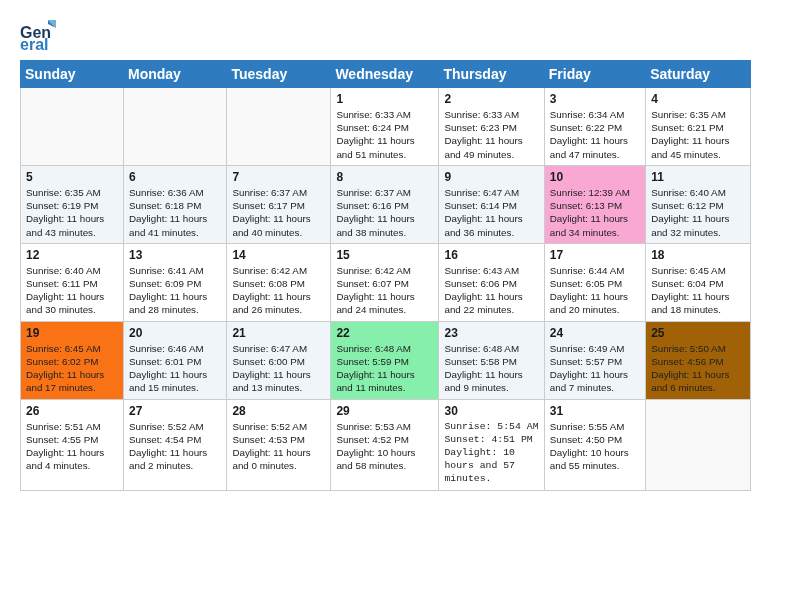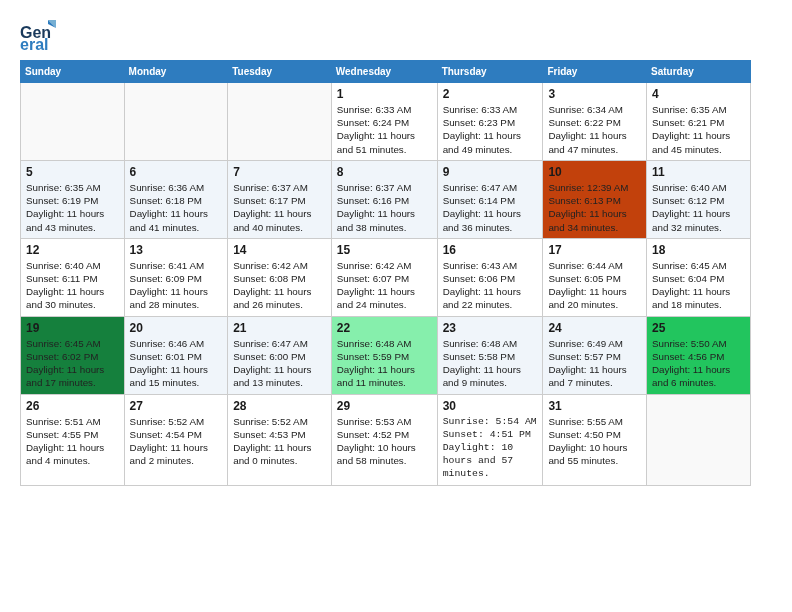--- a/index.html
+++ b/index.html
@@ -36,21 +36,21 @@
     .calendar {
       width: 100%;
       border-collapse: collapse;
       font-size: 10.5px;
     }
     .calendar th {
       background: #2e7cbf;
       color: #fff;
       padding: 5px 4px;
       text-align: left;
-      font-size: 10px;
+      font-size: 14px;
       font-weight: bold;
       border: 1px solid #2e7cbf;
     }
     .calendar td {
       border: 1px solid #ccc;
       vertical-align: top;
       padding: 4px 5px;
       width: 113px;
       min-height: 80px;
       background: #fff;
@@ -187,21 +187,21 @@
             <div class="day-info" style="white-space: pre-line;">Sunrise: 6:37 AM
 Sunset: 6:16 PM
 Daylight: 11 hours and 38 minutes.</div>
           </td>
           <td style="background: rgb(240, 245, 250);">
             <span class="day-num">9</span>
             <div class="day-info" style="white-space: pre-line;">Sunrise: 6:47 AM
 Sunset: 6:14 PM
 Daylight: 11 hours and 36 minutes.</div>
           </td>
-          <td style="background: #c2410c;">
+          <td style="background: #f9a8d4;">
             <span class="day-num">10</span>
             <div class="day-info" style="white-space: pre-line;">Sunrise: 12:39 AM
 Sunset: 6:13 PM
 Daylight: 11 hours and 34 minutes.</div>
           </td>
           <td style="background: rgb(240, 245, 250);">
             <span class="day-num">11</span>
             <div class="day-info" style="white-space: pre-line;">Sunrise: 6:40 AM
 Sunset: 6:12 PM
 Daylight: 11 hours and 32 minutes.</div>
@@ -245,21 +245,21 @@
 Daylight: 11 hours and 20 minutes.</div>
           </td>
           <td>
             <span class="day-num">18</span>
             <div class="day-info" style="white-space: pre-line;">Sunrise: 6:45 AM
 Sunset: 6:04 PM
 Daylight: 11 hours and 18 minutes.</div>
           </td>
         </tr>
         <tr>
-          <td style="background: #15803d;">
+          <td style="background: #f97316;">
             <span class="day-num">19</span>
             <div class="day-info" style="white-space: pre-line;">Sunrise: 6:45 AM
 Sunset: 6:02 PM
 Daylight: 11 hours and 17 minutes.</div>
           </td>
           <td style="background: rgb(240, 245, 250);">
             <span class="day-num">20</span>
             <div class="day-info" style="white-space: pre-line;">Sunrise: 6:46 AM
 Sunset: 6:01 PM
 Daylight: 11 hours and 15 minutes.</div>
@@ -281,21 +281,21 @@
             <div class="day-info" style="white-space: pre-line;">Sunrise: 6:48 AM
 Sunset: 5:58 PM
 Daylight: 11 hours and 9 minutes.</div>
           </td>
           <td style="background: rgb(240, 245, 250);">
             <span class="day-num">24</span>
             <div class="day-info" style="white-space: pre-line;">Sunrise: 6:49 AM
 Sunset: 5:57 PM
 Daylight: 11 hours and 7 minutes.</div>
           </td>
-          <td style="background: #22c55e;">
+          <td style="background: #a16207;">
             <span class="day-num">25</span>
             <div class="day-info" style="white-space: pre-line;">Sunrise: 5:50 AM
 Sunset: 4:56 PM
 Daylight: 11 hours and 6 minutes.</div>
           </td>
         </tr>
         <tr>
           <td>
             <span class="day-num">26</span>
             <div class="day-info" style="white-space: pre-line;">Sunrise: 5:51 AM

